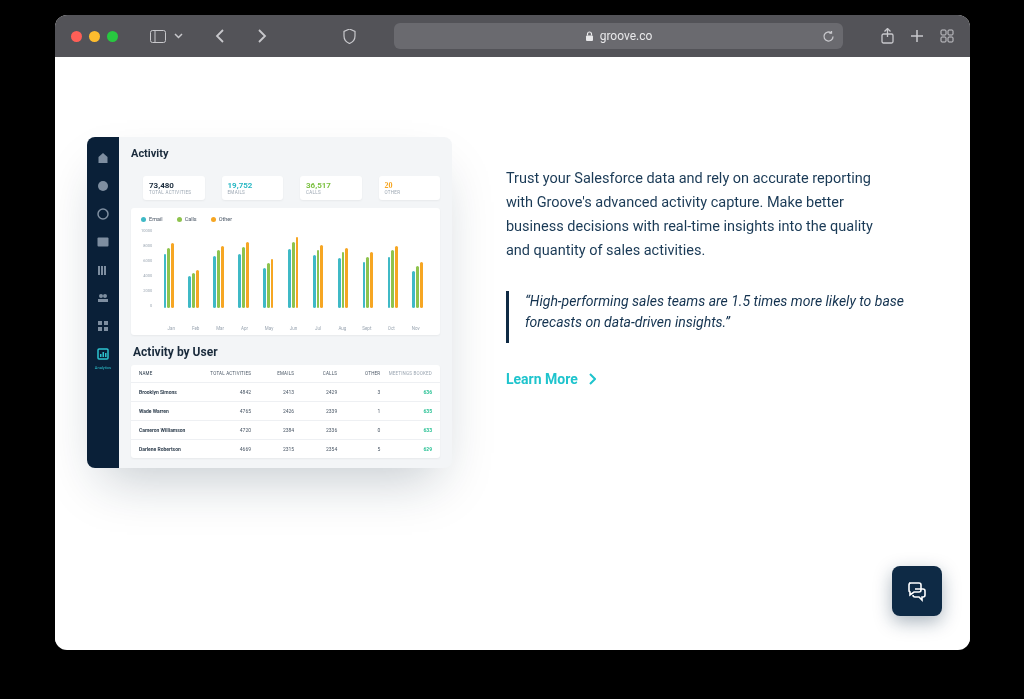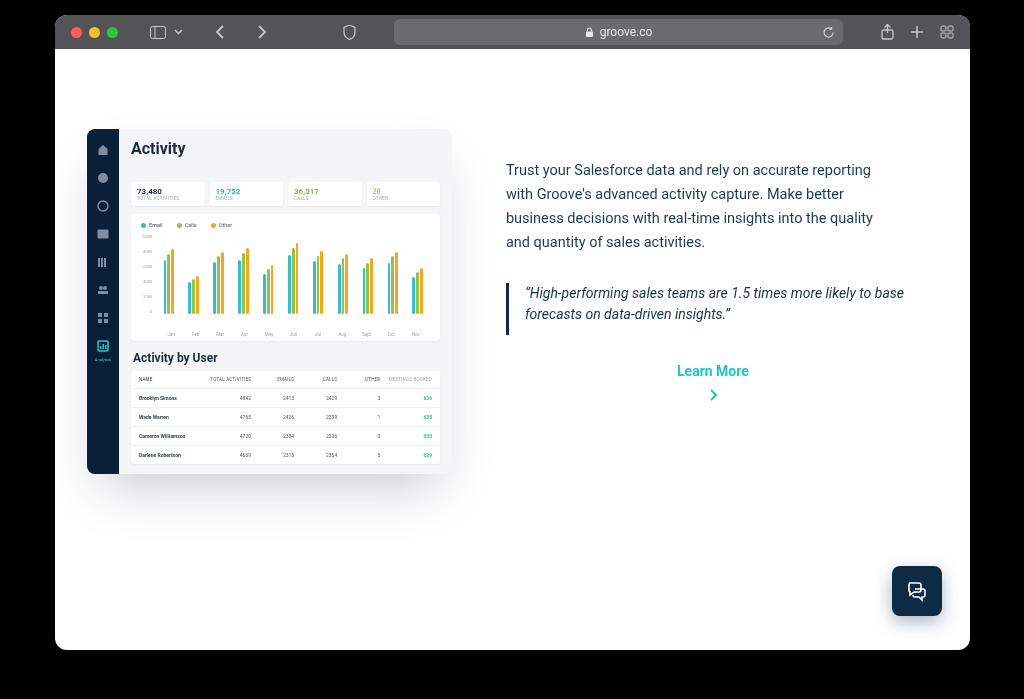--- a/index.html
+++ b/index.html
@@ -7,21 +7,21 @@
   .browser {
     position: absolute;
     top: 15px; left: 55px;
     width: 915px; height: 635px;
     background: #fff;
     border-radius: 12px;
     overflow: hidden;
     box-shadow: 0 20px 60px rgba(0,0,0,.5);
   }
   .titlebar {
-    height: 34px;
+    height: 42px;
     background: #535358;
     display: flex;
     align-items: center;
     padding: 0 16px;
     gap: 8px;
   }
   .traffic { display: flex; gap: 7px; }
   .dot { width: 11px; height: 11px; border-radius: 50%; }
   .dot.red { background: #ff5f57; }
   .dot.yellow { background: #febc2e; }
@@ -67,25 +67,26 @@
   .app-side {
     width: 32px;
     background: #0a2038;
     display: flex; flex-direction: column; align-items: center;
     padding-top: 14px; gap: 14px;
   }
   .app-side .ico { width: 14px; height: 14px; color: #7e8ea0; display:flex;align-items:center;justify-content:center;}
   .app-side .ico.active { color: #2dc3cf; }
   .app-side .label { font-size: 4px; color: #2dc3cf; margin-top:-10px;}
   .app-main { flex: 1; padding: 10px 12px; }
-  .app-title { font-size: 16px; font-weight: 700; color: #1a2b3c; margin-bottom: 24px;}
+  .app-title { font-size: 11px; font-weight: 700; color: #1a2b3c; margin-bottom: 16px;}
   .stats { display: flex; gap: 5px; margin-bottom: 8px; }
   .stat {
     flex: 1; background: #fff; border-radius: 3px; padding: 5px 6px;
     box-shadow: 0 1px 2px rgba(0,0,0,.05);
+    margin-left: 12px;
   }
   .stat .val { font-size: 8px; font-weight: 700; }
   .stat .lbl { font-size: 4.5px; color: #9aa5b1; letter-spacing: .3px; }
   .stat.v1 .val { color: #1a2b3c; }
   .stat.v2 .val { color: #29b8c4; }
   .stat.v3 .val { color: #7cc142; }
   .stat.v4 .val { color: #f6a623; font-family: Liberation Serif, serif; }
 
   .chart-card { background:#fff; border-radius:3px; padding:8px 10px 4px; box-shadow:0 1px 2px rgba(0,0,0,.05); margin-bottom:10px;}
   .legend { display:flex; gap:14px; font-size:5.5px; color:#4a5766; margin-bottom:6px;}
@@ -120,21 +121,21 @@
   }
   .headline { font-size: 25px; font-weight: 700; line-height:1.25; color:#0e2a45; margin-bottom:22px;}
   .body { font-size: 14.5px; line-height:1.65; color:#1a3a56; margin-bottom:28px; max-width:380px;}
   .quote-row { display:flex; gap:20px; align-items:flex-start; margin-bottom:28px;}
   .sf-badge { width:64px; height:46px; position:relative; flex-shrink:0;}
   .sf-cloud { fill:#00a1e0; }
   .sf-text { position:absolute; top:14px; left:0; width:100%; text-align:center; color:#fff; font-size:9px; font-weight:500;}
   .quote-block { border-left: 3px solid #0f2a44; padding-left:16px;}
   .quote { font-size:14px; font-style:italic; color:#13324f; line-height:1.5; margin-bottom:10px;}
   .attribution { font-size:12px; color:#13324f;}
-  .learn { display:flex; align-items:center; gap:10px; color:#1fc4cd; font-weight:700; font-size:14px; cursor:pointer;flex-direction:column;}
+  .learn { display:flex; align-items:center; gap:10px; color:#1fc4cd; font-weight:700; font-size:14px; cursor:pointer;}
 
   .chat-fab {
     position:absolute; right:28px; bottom:34px;
     width:50px; height:50px; border-radius:8px;
     background:#0e2a45; color:#fff;
     display:flex; align-items:center; justify-content:center;
     cursor:pointer;
     box-shadow: 0 6px 18px rgba(14,42,69,.35);
   }
 </style>

